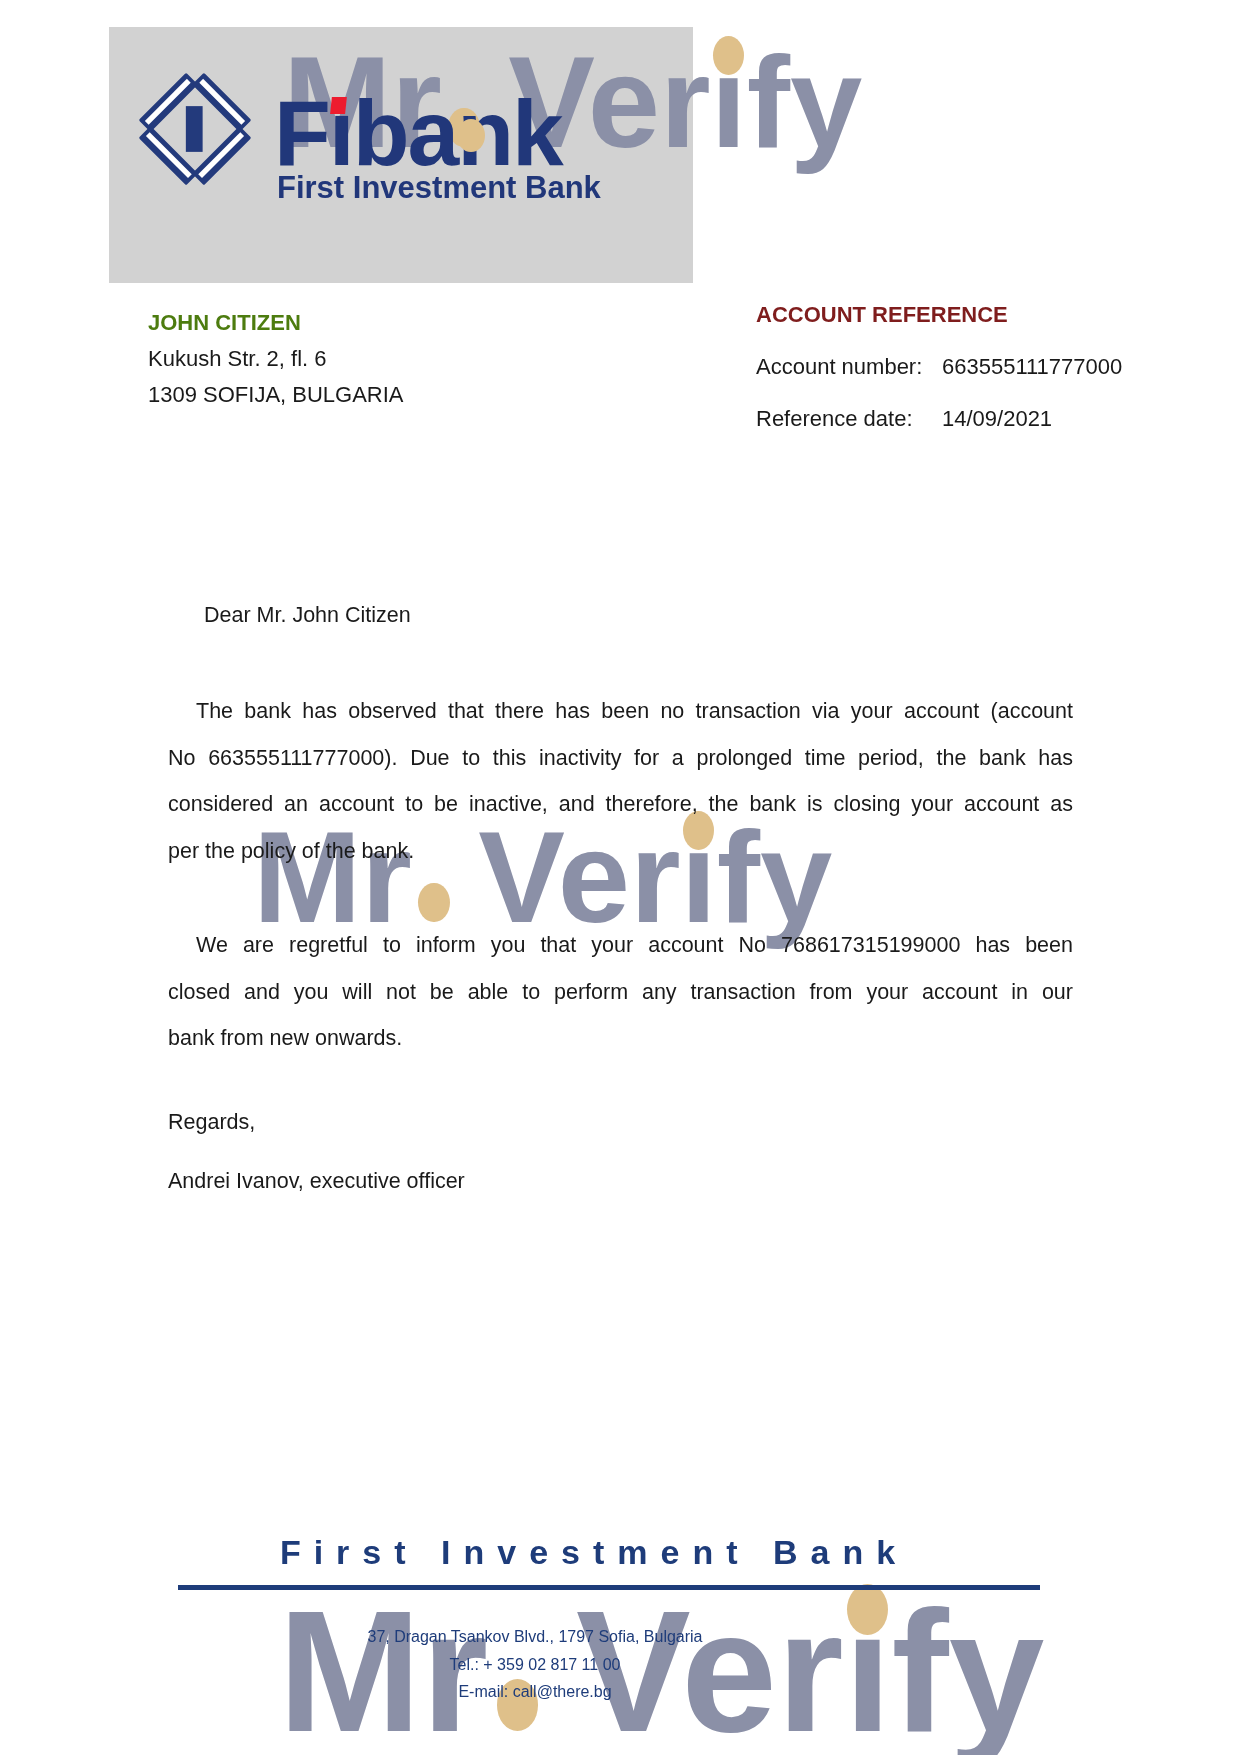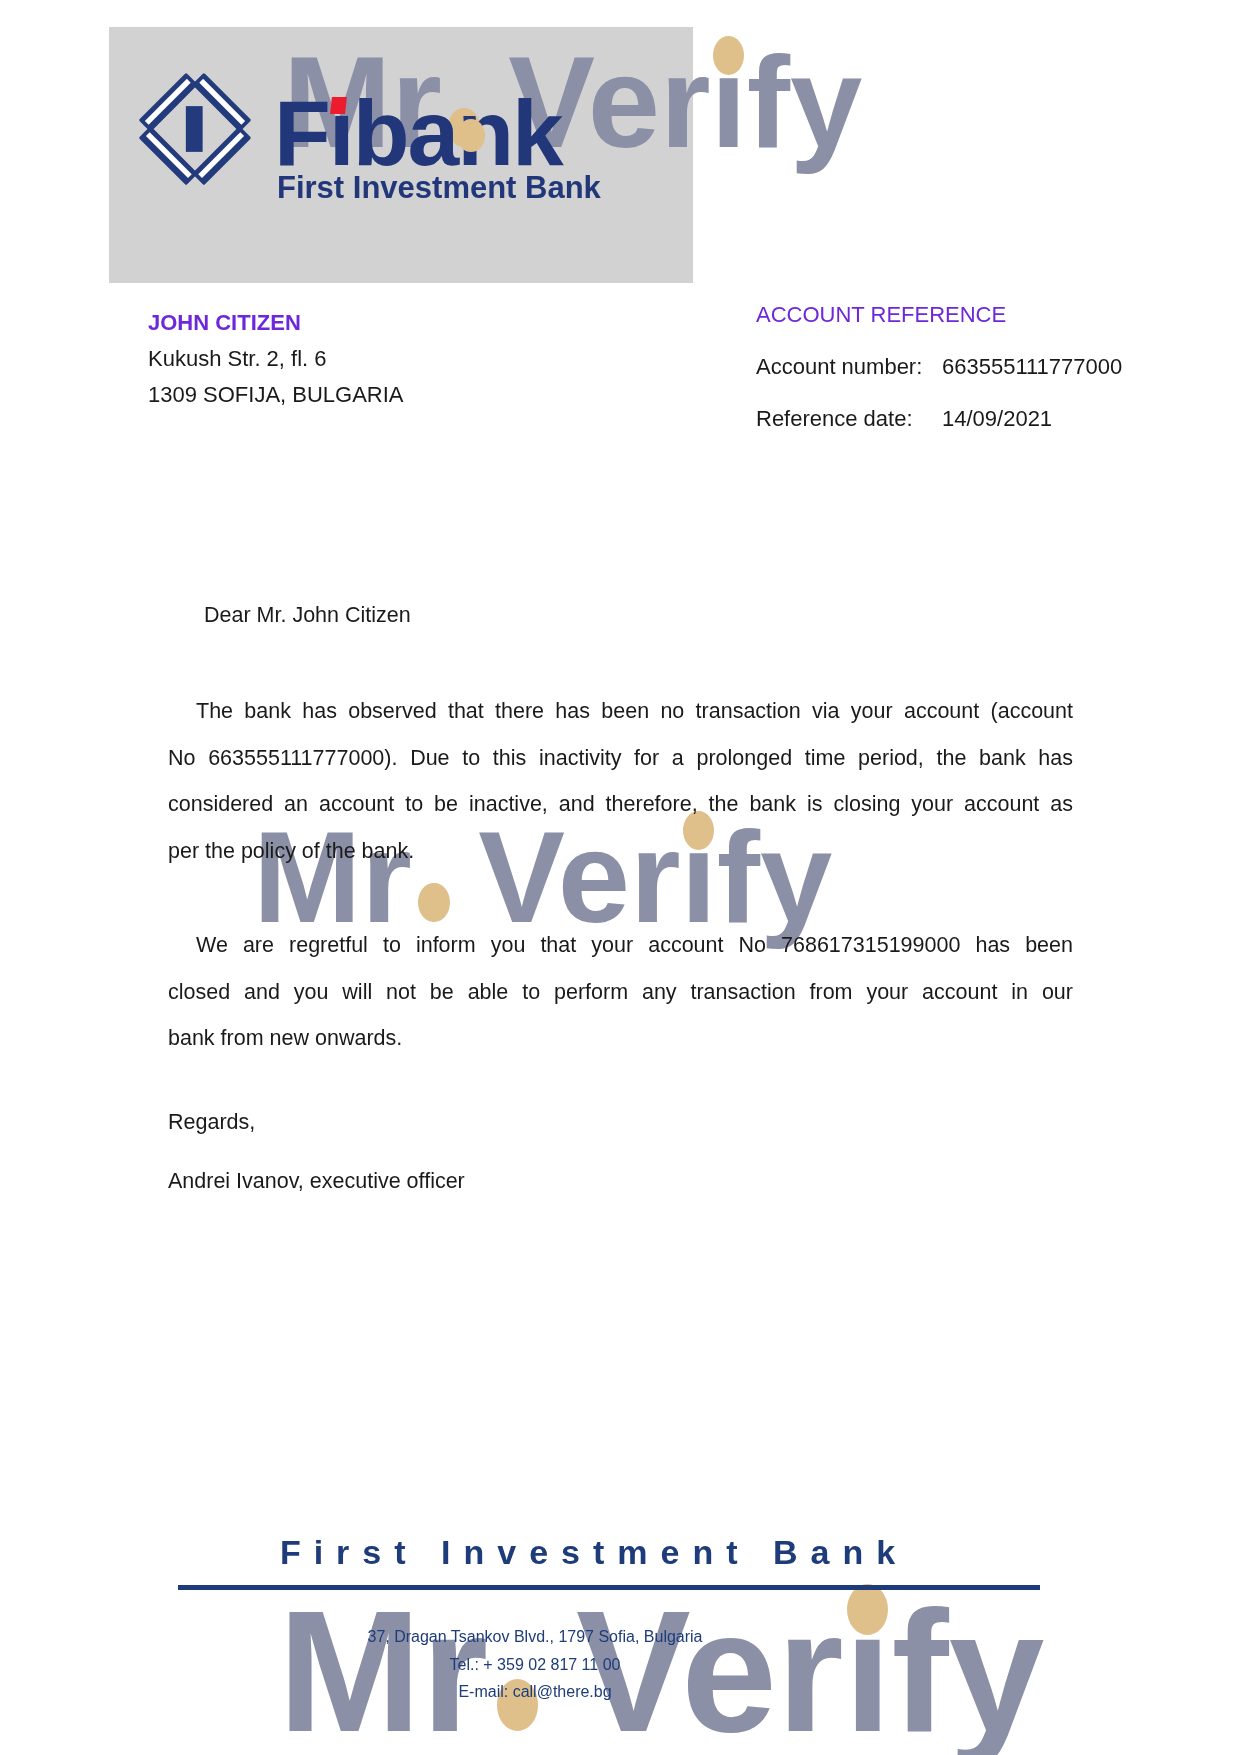--- a/index.html
+++ b/index.html
@@ -24,23 +24,23 @@
   
   .logo-icon { position:absolute; left:132px; top:68px; z-index:2; }
   .logo-word { position:absolute; left:274px; top:87px; z-index:2; font-size:93px; font-weight:bold;
                color:#21377a; line-height:1; letter-spacing:-2px; white-space:nowrap; }
   .li     { position:relative; }
   .li-dot { position:absolute; left:0.02em; top:0.17em; width:0.16em; height:0.18em; background:#ed1b2e; transform:skewX(-6deg); }
   .logo-sub { position:absolute; left:277px; top:170px; z-index:2; font-size:31px; font-weight:bold; color:#21377a; white-space:nowrap; }
 
   
   .recipient { position:absolute; left:148px; top:305px; z-index:2; font-size:22px; line-height:36px; }
-  .recipient .name { color:#6d28d9; font-weight:bold; }
+  .recipient .name { color:#4d7c0f; font-weight:bold; }
   .account { position:absolute; left:756px; top:297px; z-index:2; font-size:22px; line-height:36px; }
-  .account .title { color:#6d28d9; font-weight:normal; }
+  .account .title { color:#7f1d1d; font-weight:bold; }
   .acc-label { display:inline-block; width:186px;margin-top:16px; }
 
   
   .salutation { position:absolute; left:168px; top:603px; z-index:2; font-size:21.5px; padding-left:36px; }
   .para { position:absolute; left:168px; width:905px; z-index:2; font-size:21.5px; }
   .para .line { height:46.5px; line-height:46.5px; text-align:justify; text-align-last:justify; overflow:visible; }
   .para .line.first { text-indent:28px; }
   .para .line.last  { text-align-last:left; }
   .p1 { top:688px; }
   .p2 { top:922px; }

